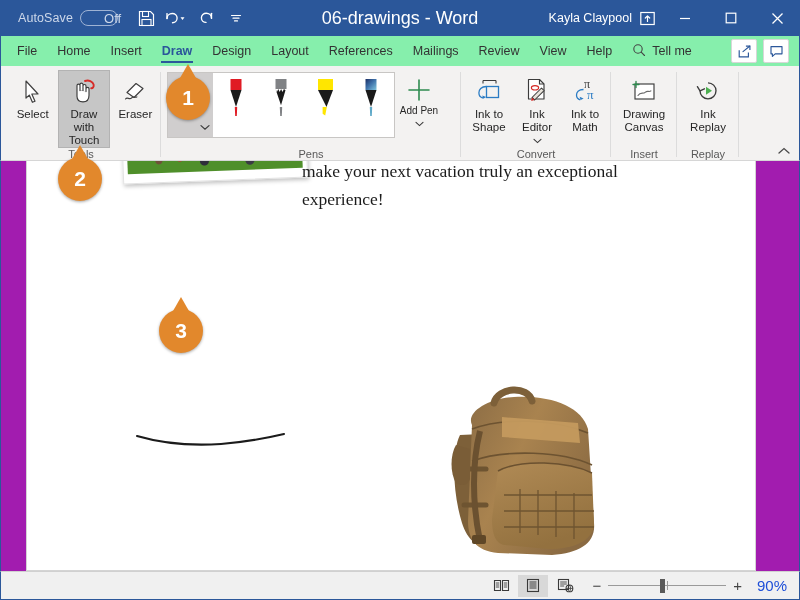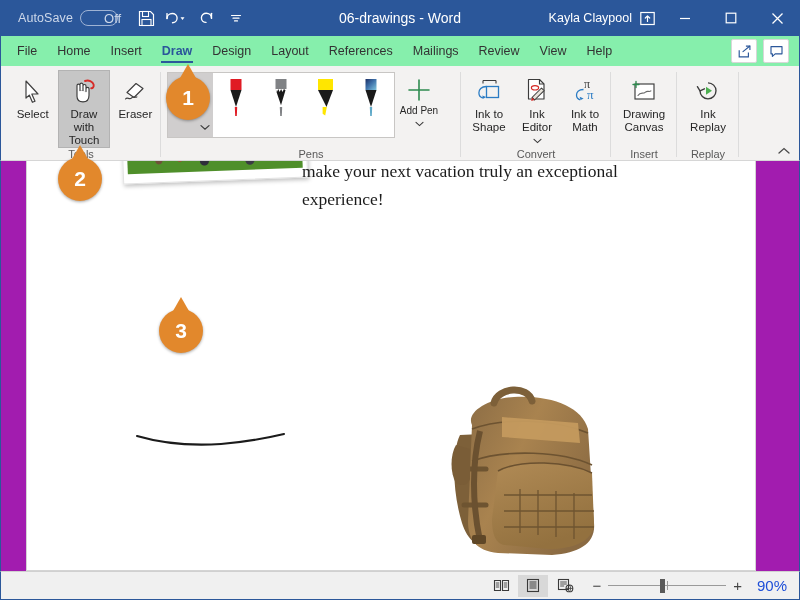--- a/index.html
+++ b/index.html
@@ -28,21 +28,21 @@
   .toggle .state{ font-size:13px; color:#cdd8ea; line-height:1;padding-left:18px; }
   .qat{ display:flex; align-items:center; gap:2px; margin-left:14px;}
   .qbtn{
     width:28px;height:26px;display:flex;align-items:center;justify-content:center;
     color:#ffffff;
   }
   .qbtn svg{ display:block; }
   .doc-title{
     position:absolute; left:0; right:0; top:0; height:36px;
     display:flex; align-items:center; justify-content:center;
-    font-size:14px; color:#ffffff; pointer-events:none;
+    font-size:18px; color:#ffffff; pointer-events:none;
   }
   .title-right{ position:absolute; right:0; top:0; height:36px; display:flex; align-items:center;}
   .account-name{ font-size:12.5px; color:#ffffff; margin-right:0; white-space:nowrap;}
   .rdo{ width:30px;height:30px;display:flex;align-items:center;justify-content:center;}
   .wbtn{ width:46px;height:36px;display:flex;align-items:center;justify-content:center;}
 
   
   .tabstrip{
     position:absolute; left:0; top:36px; width:800px; height:30px;
     background:#86efac; display:flex; align-items:stretch;
@@ -259,20 +259,29 @@
     <div class="tab">Insert</div>
     <div class="tab active">Draw</div>
     <div class="tab">Design</div>
     <div class="tab">Layout</div>
     <div class="tab">References</div>
     <div class="tab">Mailings</div>
     <div class="tab">Review</div>
     <div class="tab">View</div>
     <div class="tab">Help</div>
 
+    <div class="tellme">
+      <span>
+        <svg width="14" height="14" viewBox="0 0 14 14">
+            <circle cx="6" cy="6" r="4.2" fill="none" stroke="#444" stroke-width="1.1"></circle>
+            <path d="M9.2 9.2l3.3 3.3" stroke="#444" stroke-width="1.1" stroke-linecap="round"></path>
+          </svg>
+      </span>
+      <span>Tell me</span>
+    </div>
 
     <div class="tabstrip-right">
       <div class="iconbtn" title="Share">
         <svg width="15" height="15" viewBox="0 0 15 15">
             <path d="M2.2 6.2v6.6h9.2V8.6" fill="none" stroke="#2b579a" stroke-width="1.15"></path>
             <path d="M6 7.6L12.6 2.2" stroke="#2b579a" stroke-width="1.15" stroke-linecap="round"></path>
             <path d="M8.9 2.1h4v4" fill="none" stroke="#2b579a" stroke-width="1.15"></path>
           </svg>
       </div>
       <div class="iconbtn" title="Comments">

